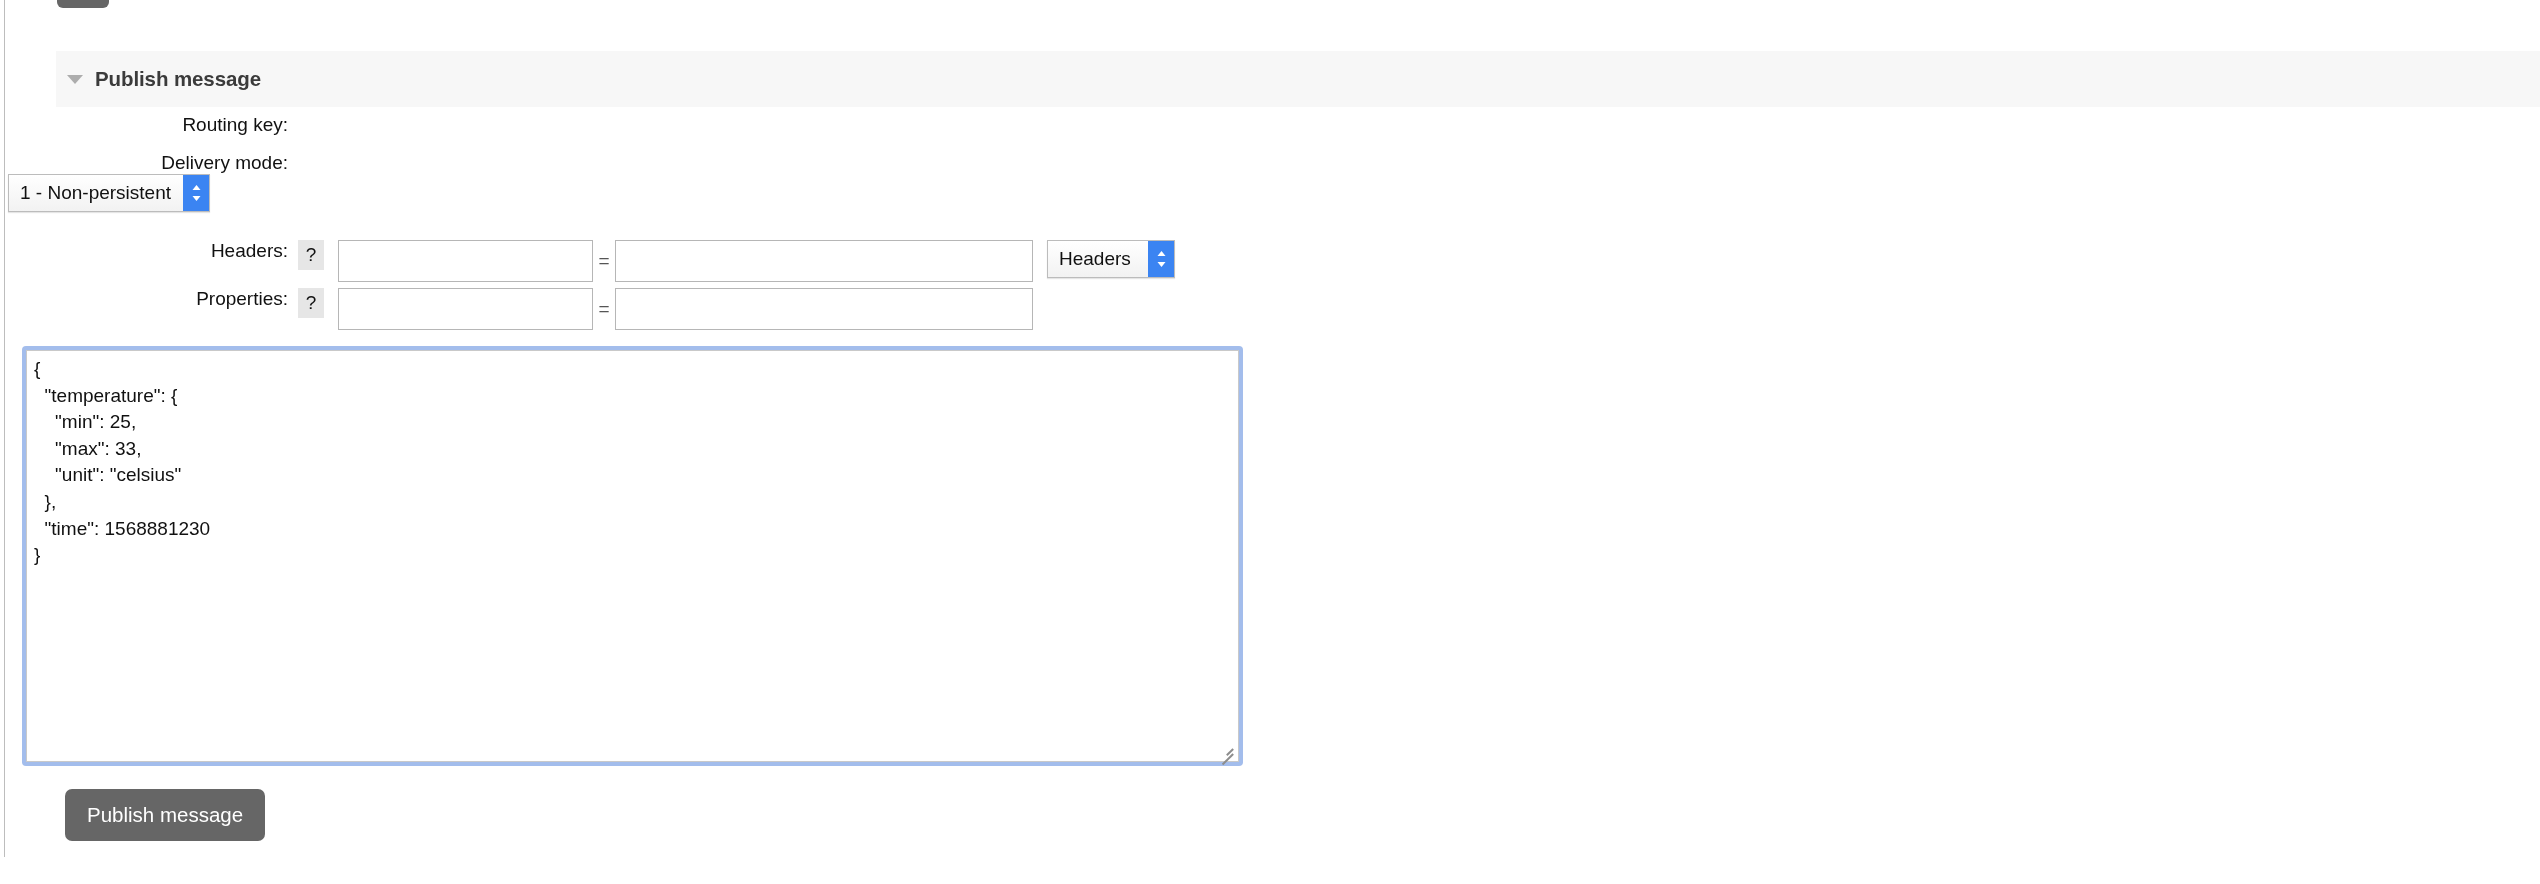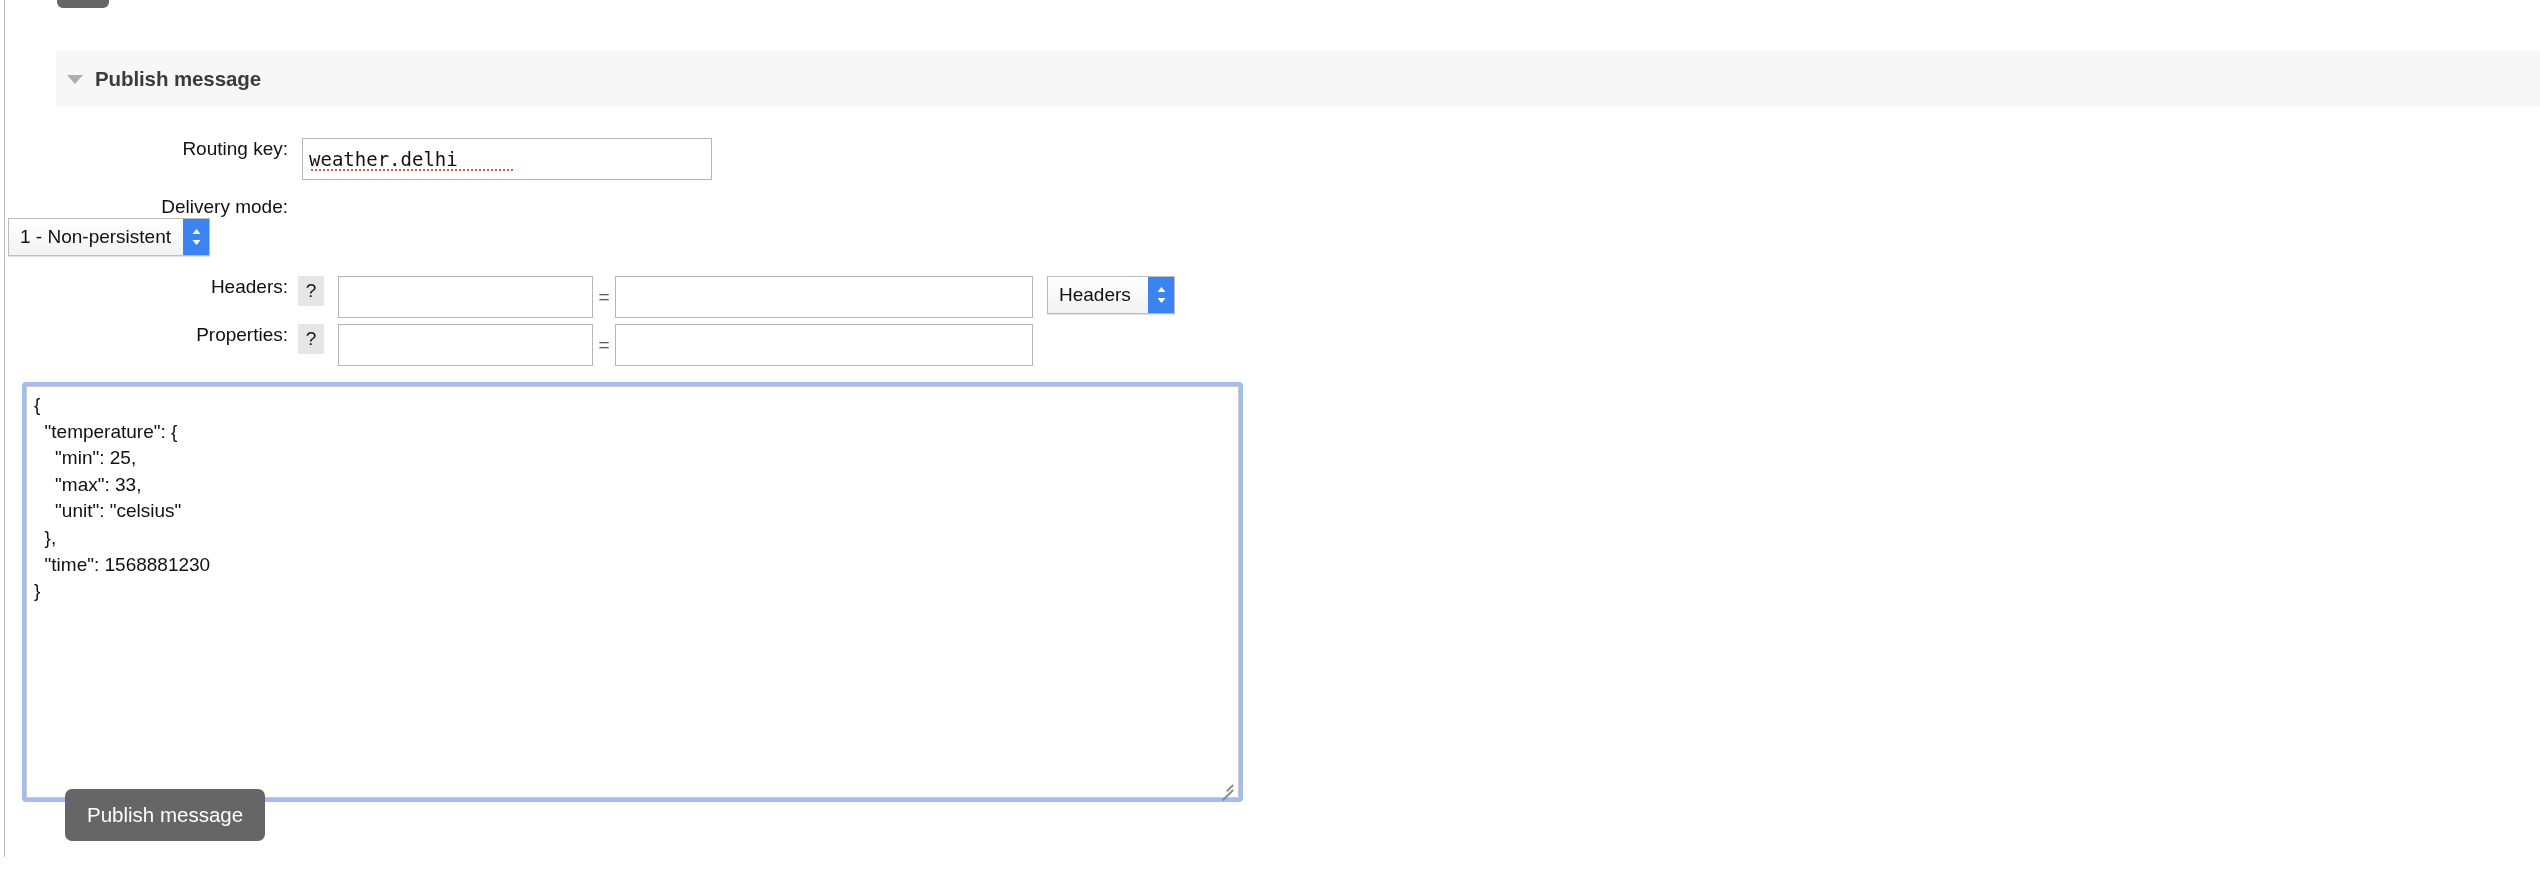--- a/index.html
+++ b/index.html
@@ -72,21 +72,21 @@
     font-weight: bold;
     color: #3b3b3b;
     letter-spacing: -0.1px;
     white-space: nowrap;
   }
 
   
   .form-area {
     position: absolute;
     left: 0;
-    top: 120px;
+    top: 96px;
     width: 2532px;
   }
   .form-row {
     position: relative;
     display: flex;
     align-items: flex-start;
   }
   .row-label {
     width: 280px;
     text-align: right;
@@ -257,41 +257,37 @@
   <div class="section-head">
     <span class="disclosure-triangle"></span>
     <span class="section-title">Publish message</span>
   </div>
 
   <div class="form-area">
 
     <div class="form-row" style="margin-top:18px;">
       <div class="row-label">Routing key:</div>
       <div class="field-gap"></div>
-      <div class="routing-wrap">
-        <input class="text-field" style="width: 410px;" type="text" value="weather.delhi" placeholder="">
-        <span class="spell-underline"></span>
-      </div>
     </div>
 
     <div class="form-row" style="margin-top:16px;flex-direction:column;">
       <div class="row-label">Delivery mode:</div>
       <div class="field-gap"></div>
       <div class="mac-select">
         <span class="sel-text">1 - Non-persistent</span>
         <span class="sel-stepper">
           <svg width="13" height="22" viewBox="0 0 13 22" aria-hidden="true">
             <path d="M6.5 3 L10.5 8 L2.5 8 Z" fill="#ffffff"></path>
             <path d="M6.5 19 L10.5 14 L2.5 14 Z" fill="#ffffff"></path>
           </svg>
         </span>
       </div>
     </div>
 
-    <div class="form-row" style="margin-top:20px;">
+    <div class="form-row" style="margin-top:28px;">
       <div class="row-label">Headers:</div>
       <div class="help-chip">?</div>
       <div class="field-gap"></div>
       <input class="text-field" style="width: 255px;" type="text" value="" placeholder="">
       <div class="eq-sign">=</div>
       <input class="text-field" style="width: 418px;" type="text" value="" placeholder="">
       <div style="width:14px;flex:0 0 auto;"></div>
       <div class="mac-select">
         <span class="sel-text" style="width:77px;">Headers</span>
         <span class="sel-stepper">

